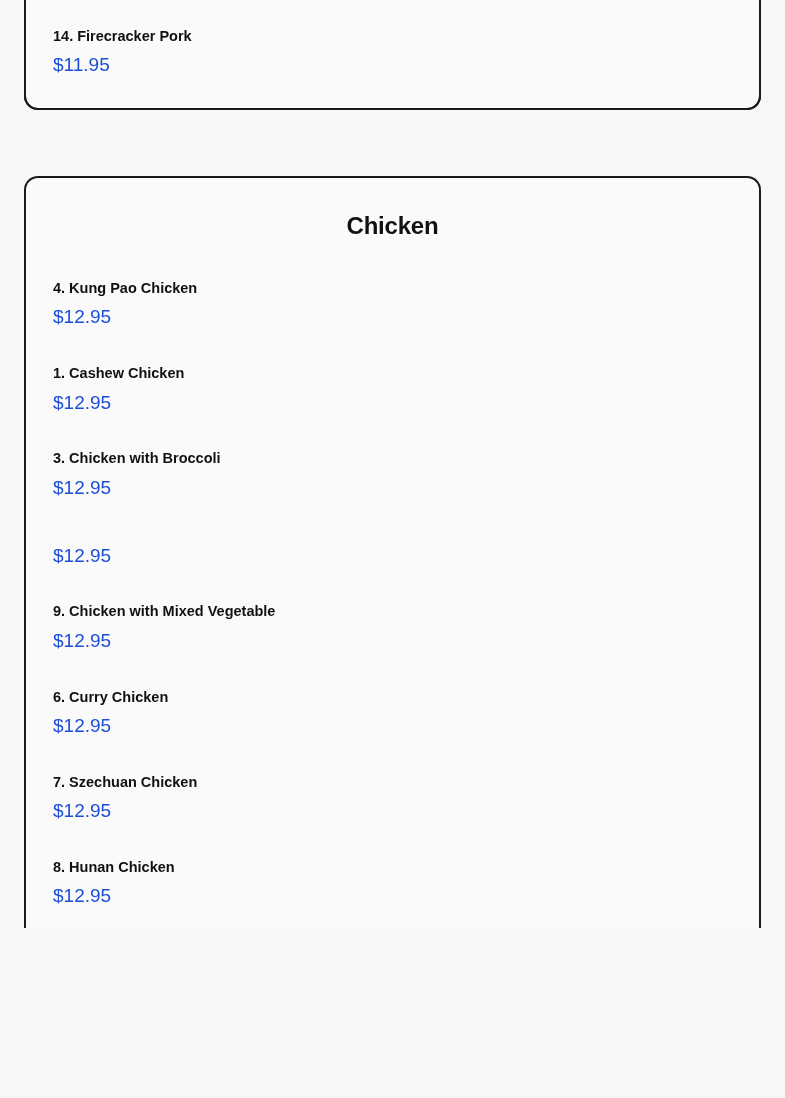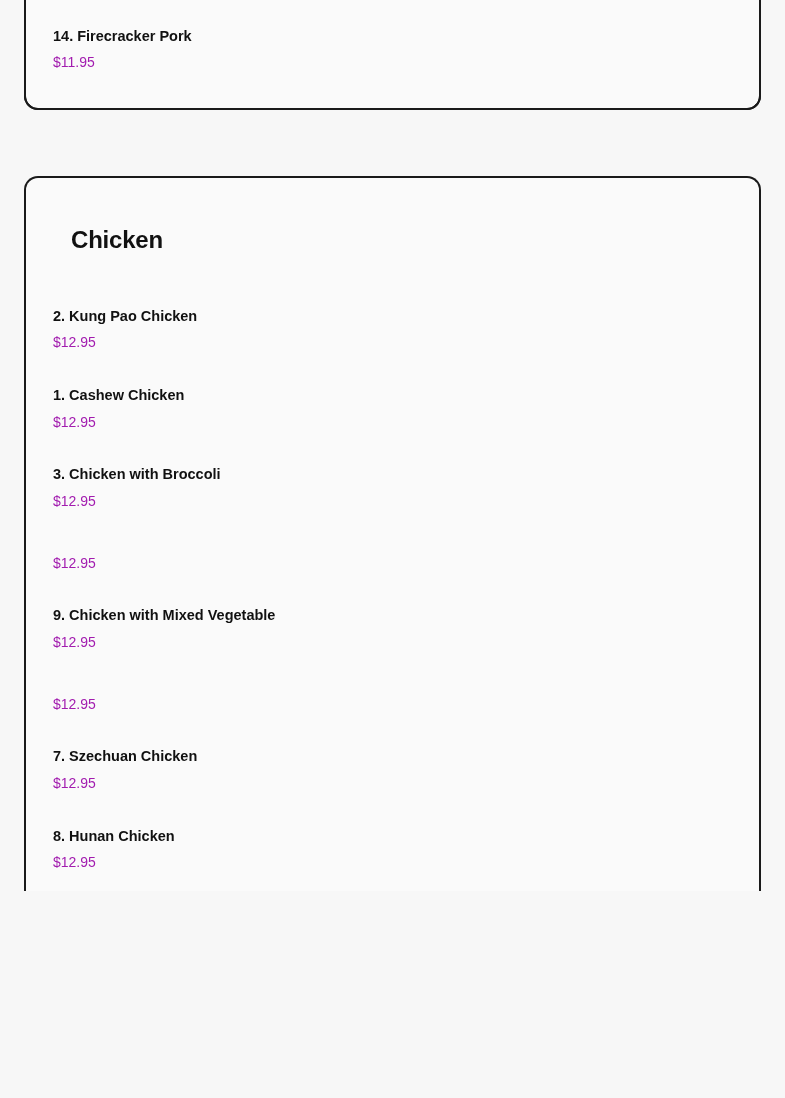--- a/index.html
+++ b/index.html
@@ -62,42 +62,43 @@
   }
 
   .card-inner {
     padding: 0 27px;
   }
 
   .section-title {
     font-size: 24px;
     font-weight: bold;
     letter-spacing: -0.2px;
-    margin: 18px;
+    margin: 4px;
     padding: 30px 0 0 0;
     color: #111;
+    text-align: center;
   }
 
   .item {
     padding-top: 36px;
   }
   .item:first-child { padding-top: 0; }
 
   .item-name {
     font-size: 14.5px;
     font-weight: bold;
     line-height: 1.2;
     color: #111;
     margin: 0;
   }
   .item-price {
-    font-size: 14px;
+    font-size: 19px;
     font-weight: normal;
     line-height: 1.2;
-    color: #a21caf;
+    color: #1d4ed8;
     margin: 9px 0 0 0;
   }
 
   
   #card-pork {
     height: 110px;
     padding-top: 0;
   }
   #card-pork .card-inner {
     padding-top: 28px;
@@ -130,39 +131,40 @@
     </div>
   </div>
 
   <div class="gap"></div>
 
   <div class="card card-top" id="card-chicken">
     <div class="card-inner">
       <h2 class="section-title">Chicken</h2>
 
       <div class="item">
-        <p class="item-name">2. Kung Pao Chicken</p>
+        <p class="item-name">4. Kung Pao Chicken</p>
         <p class="item-price">$12.95</p>
       </div>
       <div class="item">
         <p class="item-name">1. Cashew Chicken</p>
         <p class="item-price">$12.95</p>
       </div>
       <div class="item">
         <p class="item-name">3. Chicken with Broccoli</p>
         <p class="item-price">$12.95</p>
       </div>
       <div class="item">
         <p class="item-price">$12.95</p>
       </div>
       <div class="item">
         <p class="item-name">9. Chicken with Mixed Vegetable</p>
         <p class="item-price">$12.95</p>
       </div>
       <div class="item">
+        <p class="item-name">6. Curry Chicken</p>
         <p class="item-price">$12.95</p>
       </div>
       <div class="item">
         <p class="item-name">7. Szechuan Chicken</p>
         <p class="item-price">$12.95</p>
       </div>
       <div class="item">
         <p class="item-name">8. Hunan Chicken</p>
         <p class="item-price">$12.95</p>
       </div>

